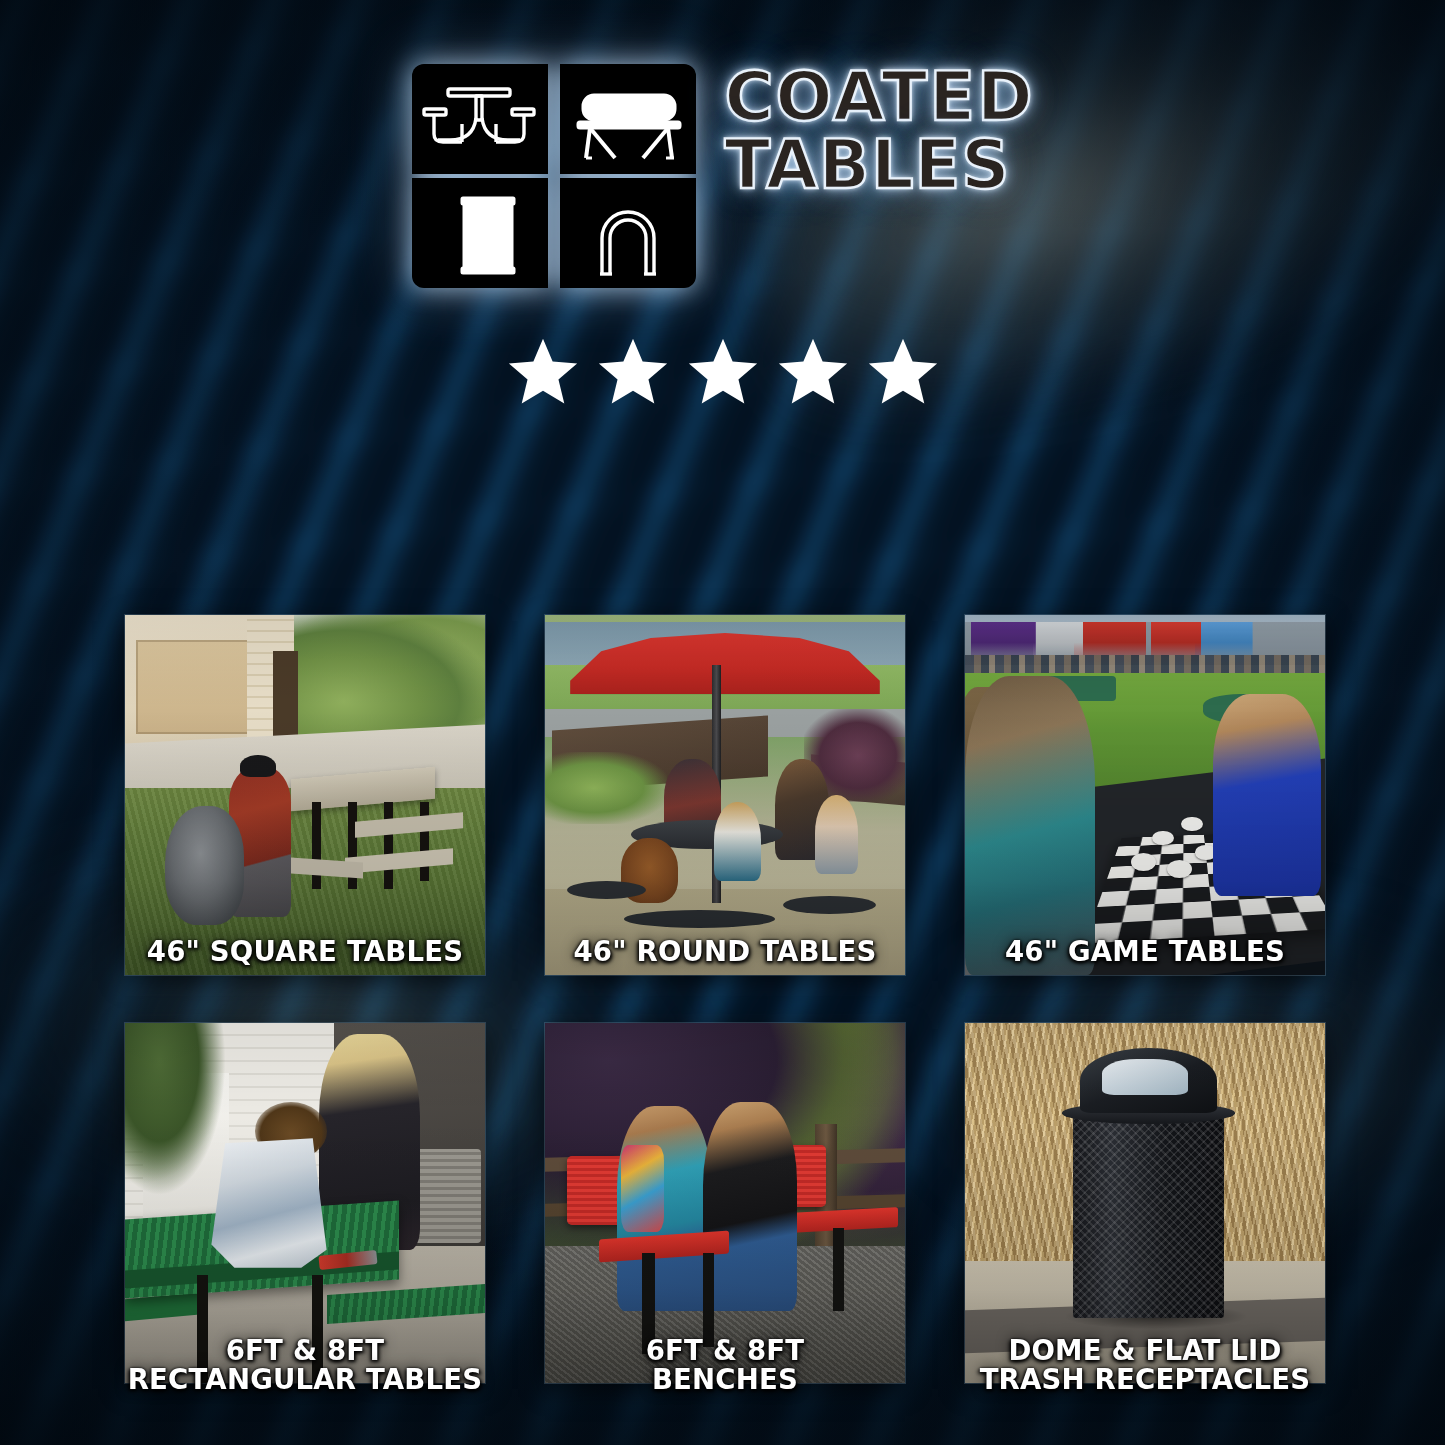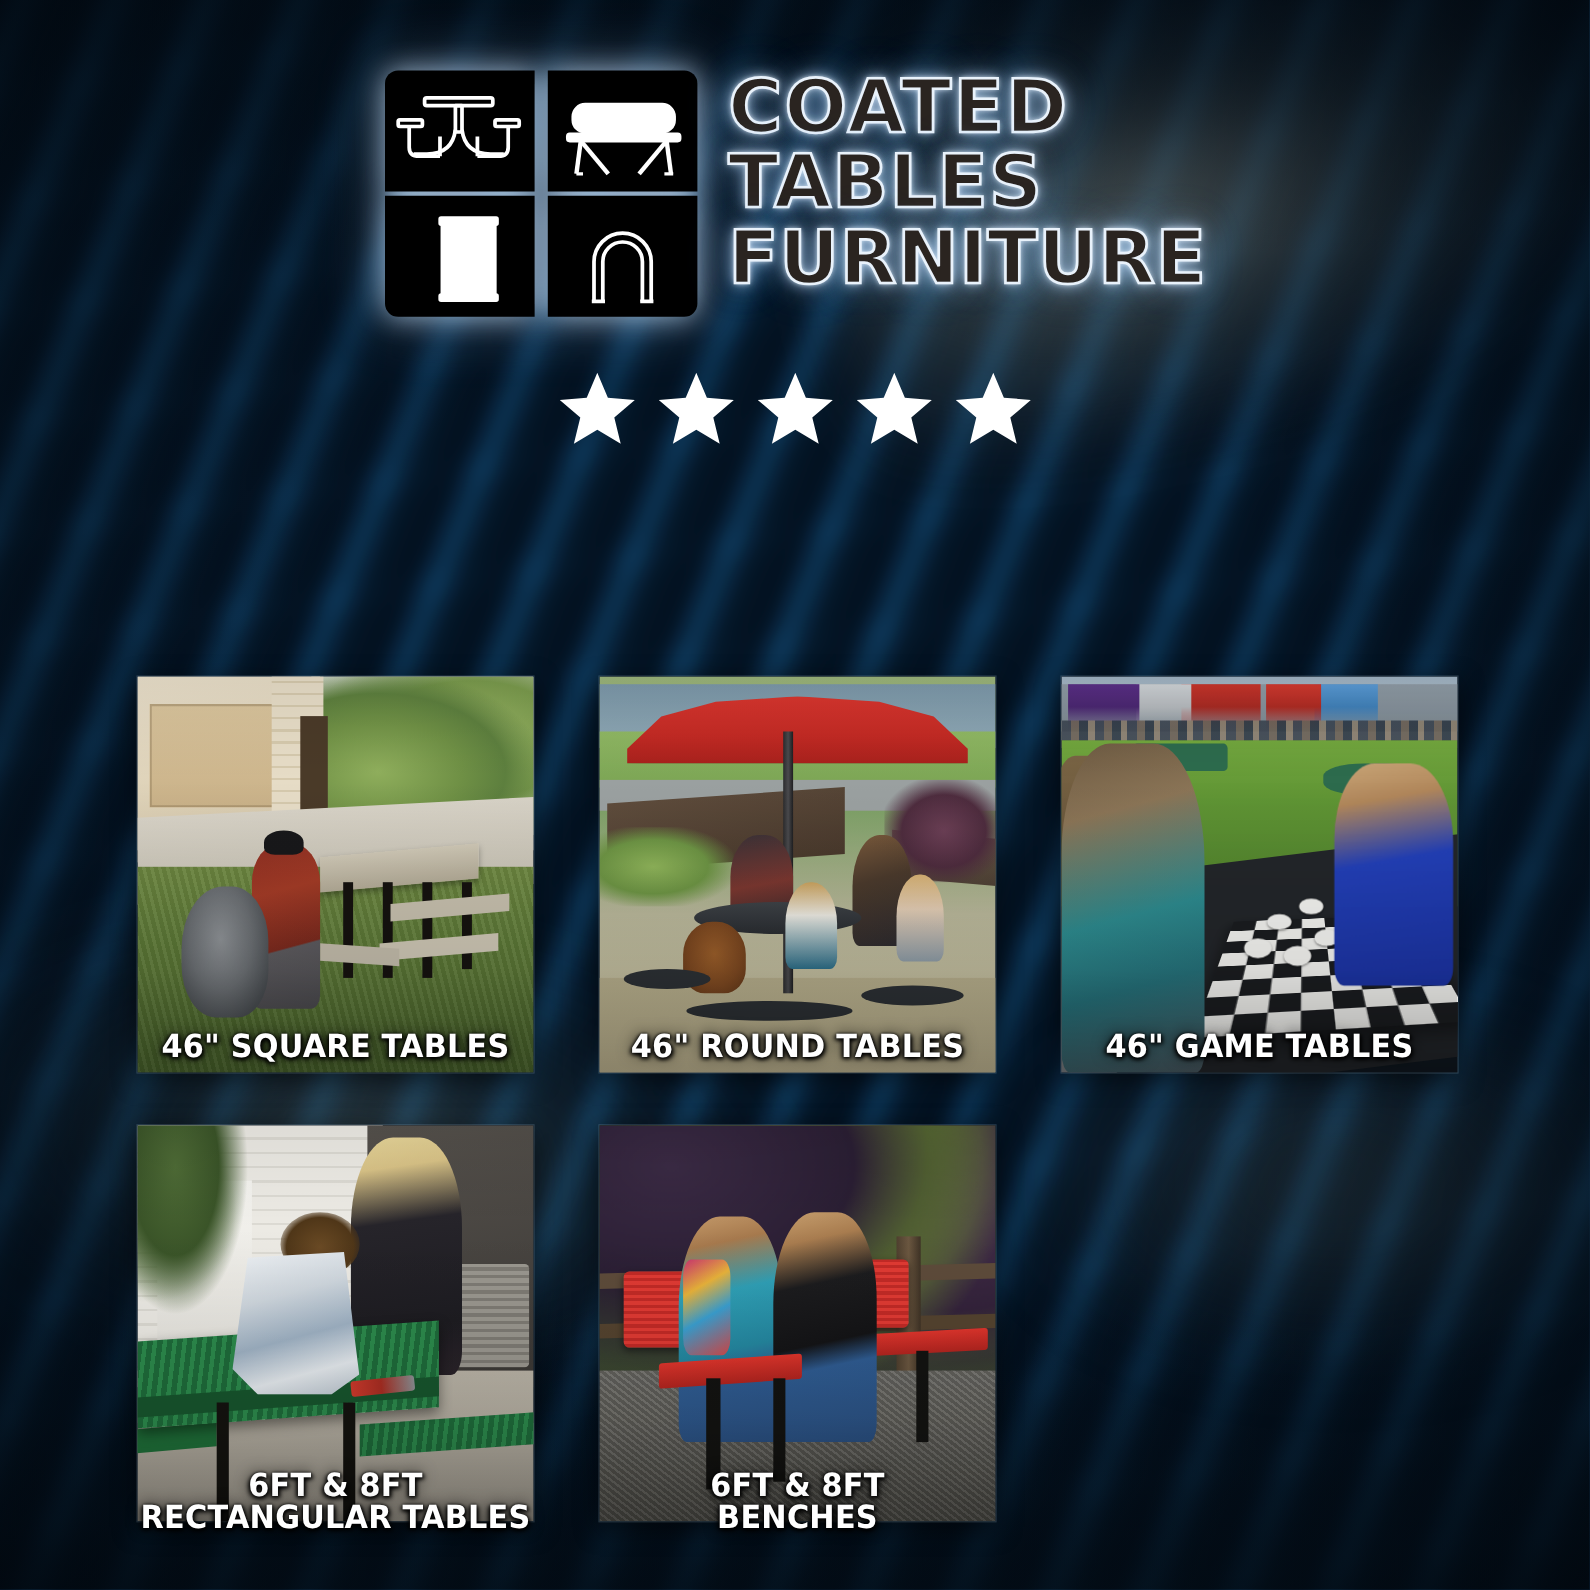--- a/index.html
+++ b/index.html
@@ -375,21 +375,20 @@
           <path d="M200 212 V176 A18 18 0 0 1 236 176 V212"></path>
           <path d="M190 212 H202"></path>
           <path d="M234 212 H246"></path>
         </g>
       </svg>
     </div>
 
     <div id="logo-words">
       <div class="logo-line l1">COATED</div>
       <div class="logo-line l2">TABLES</div>
-      <div class="logo-line l3">FURNITURE</div>
     </div>
   </div>
 
   <div id="stars">
     <span class="star">
         <svg viewBox="0 0 24 24">
           <polygon points="12,0.6 15.3,8.4 23.7,9.1 17.3,14.6 19.3,22.8 12,18.4 4.7,22.8 6.7,14.6 0.3,9.1 8.7,8.4" fill="#ffffff"></polygon>
         </svg>
       </span>
     <span class="star">
@@ -560,16 +559,37 @@
             <div class="lay t5-pack"></div>
           </div>
           <div class="photo-grade"></div>
         </div>
         <div class="tile-caption">
           <div>6FT &amp; 8FT</div>
           <div>BENCHES</div>
         </div>
       </div>
 
+      <div class="tile two-line">
+        <div class="tile-photo">
+          <div class="scene">
+            <div class="lay t6-sky"></div>
+            <div class="lay t6-grass"></div>
+              <div class="lay t6-grass2"></div>
+            <div class="lay t6-walk"></div>
+              <div class="lay t6-walk2"></div>
+            <div class="lay t6-shadow"></div>
+            <div class="lay t6-can"></div>
+              <div class="lay t6-rim"></div>
+            <div class="lay t6-dome"></div>
+              <div class="lay t6-win"></div>
+          </div>
+          <div class="photo-grade"></div>
+        </div>
+        <div class="tile-caption">
+          <div>DOME &amp; FLAT LID</div>
+          <div>TRASH RECEPTACLES</div>
+        </div>
+      </div>
     </div>
 
   </div>
 </div>
 
 </body></html>

